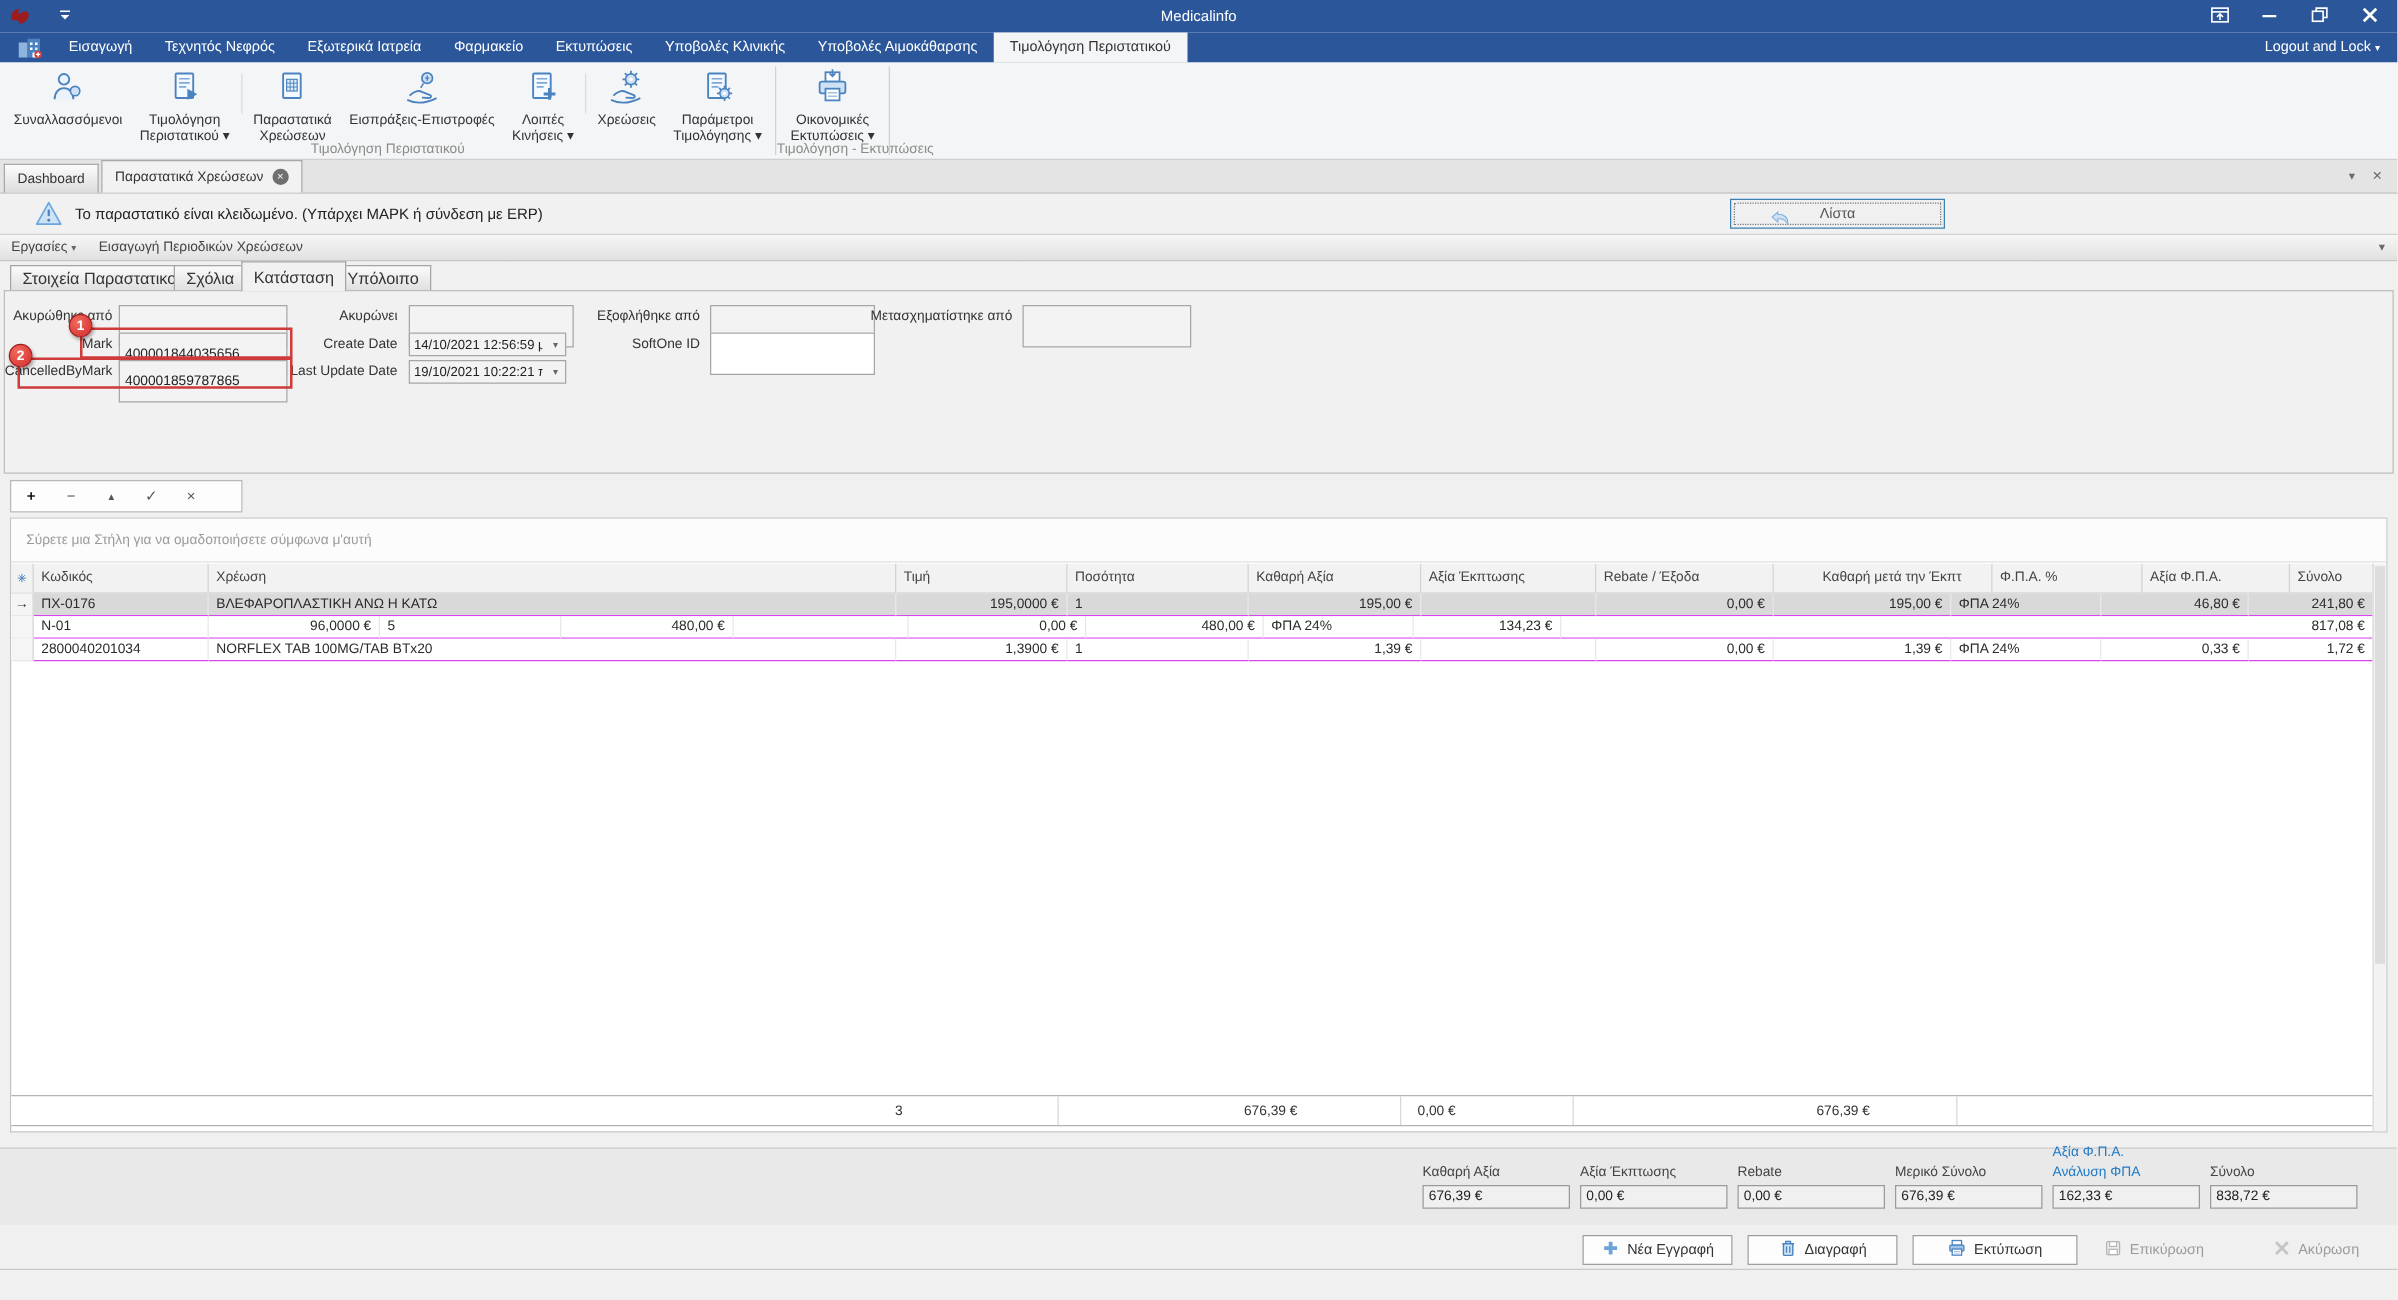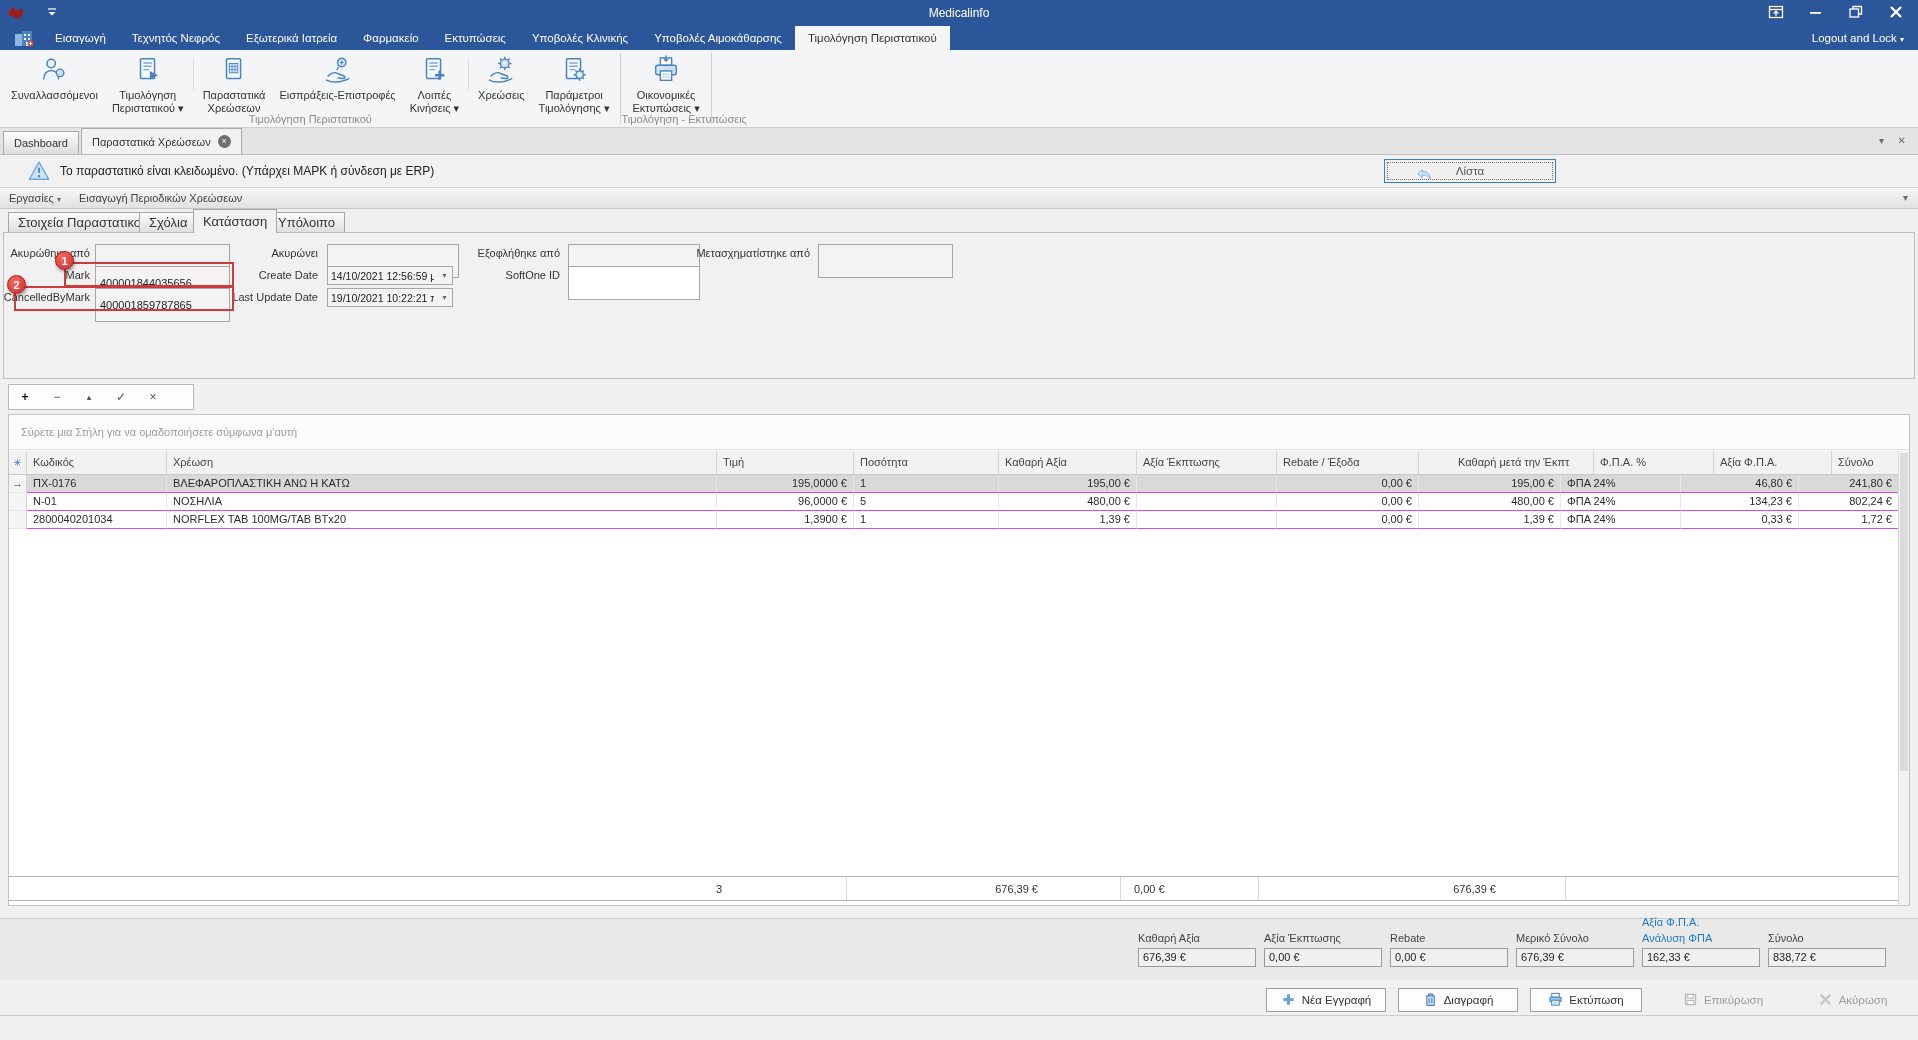--- a/index.html
+++ b/index.html
@@ -366,30 +366,29 @@
         <div class="gc" style="width: 140px; text-align: left;"></div>
         <div class="gc" style="width: 142px; text-align: right;">0,00 €</div>
         <div class="gc" style="width: 142px; text-align: right;">195,00 €</div>
         <div class="gc" style="width: 120px; text-align: left;">ΦΠΑ 24%</div>
         <div class="gc" style="width: 118px; text-align: right;">46,80 €</div>
         <div class="gc" style="width: 102px; text-align: right; flex: 1 1 0%;">241,80 €</div>
       </div>
       <div class="grow" style="top: 78px;">
         <div class="gind"></div>
         <div class="gc" style="width: 140px; text-align: left;">Ν-01</div>
-        <div class="gc" style="width: 550px; text-align: left;">ΝΟΣΗΛΙΑ</div>
         <div class="gc" style="width: 137px; text-align: right;">96,0000 €</div>
         <div class="gc" style="width: 145px; text-align: left;">5</div>
         <div class="gc" style="width: 138px; text-align: right;">480,00 €</div>
         <div class="gc" style="width: 140px; text-align: left;"></div>
         <div class="gc" style="width: 142px; text-align: right;">0,00 €</div>
         <div class="gc" style="width: 142px; text-align: right;">480,00 €</div>
         <div class="gc" style="width: 120px; text-align: left;">ΦΠΑ 24%</div>
         <div class="gc" style="width: 118px; text-align: right;">134,23 €</div>
-        <div class="gc" style="width: 102px; text-align: right; flex: 1 1 0%;">802,24 €</div>
+        <div class="gc" style="width: 102px; text-align: right; flex: 1 1 0%;">817,08 €</div>
       </div>
       <div class="grow" style="top: 96px;">
         <div class="gind"></div>
         <div class="gc" style="width: 140px; text-align: left;">2800040201034</div>
         <div class="gc" style="width: 550px; text-align: left;">NORFLEX TAB 100MG/TAB BTx20</div>
         <div class="gc" style="width: 137px; text-align: right;">1,3900 €</div>
         <div class="gc" style="width: 145px; text-align: left;">1</div>
         <div class="gc" style="width: 138px; text-align: right;">1,39 €</div>
         <div class="gc" style="width: 140px; text-align: left;"></div>
         <div class="gc" style="width: 142px; text-align: right;">0,00 €</div>
@@ -450,21 +449,21 @@
       <span>Νέα Εγγραφή</span>
     </div>
     <div class="abtn" style="left: 1398px; width: 120px;">
       <span><svg viewBox="0 0 16 16">
           <path d="M3 4.2h10M6 4V2.3h4V4" stroke="#4a83bf" fill="none" stroke-width="1.2"></path>
           <rect x="4" y="4.2" width="8" height="10" rx="1" fill="#cfe2f5" stroke="#4a83bf" stroke-width="1.2"></rect>
           <path d="M6.6 6.5v5.4M9.4 6.5v5.4" stroke="#4a83bf" stroke-width="1.1"></path>
         </svg></span>
       <span>Διαγραφή</span>
     </div>
-    <div class="abtn" style="left: 1530px; width: 112px;">
+    <div class="abtn" style="left: 1530px; width: 132px;">
       <span><svg viewBox="0 0 16 16">
           <rect x="4" y="1.5" width="8" height="4" fill="#fff" stroke="#4a83bf" stroke-width="1.1"></rect>
           <rect x="2" y="5.5" width="12" height="5" rx="1" fill="#9ec6e8" stroke="#4a83bf" stroke-width="1.1"></rect>
           <rect x="4" y="8.8" width="8" height="5.2" fill="#fff" stroke="#4a83bf" stroke-width="1.1"></rect>
           <path d="M5.5 11h5M5.5 13h5" stroke="#9dbfe2" stroke-width="1"></path>
         </svg></span>
       <span>Εκτύπωση</span>
     </div>
     <div class="abtn disabled" style="left: 1668px; width: 110px;">
       <span><svg viewBox="0 0 16 16">

